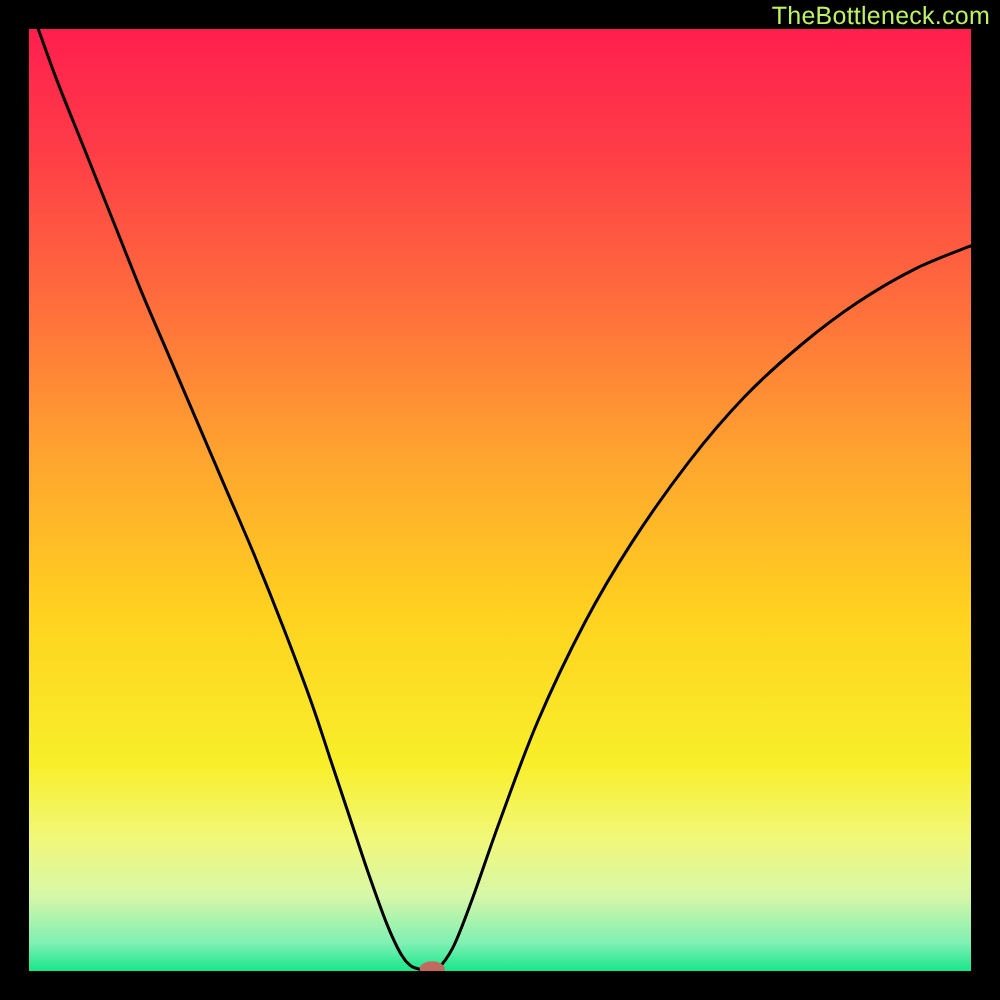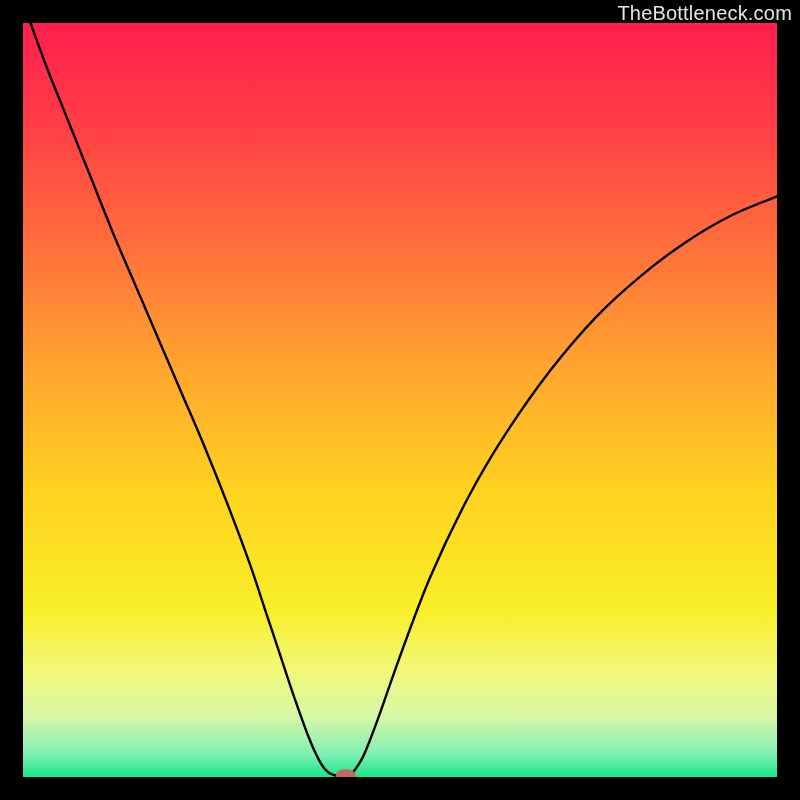--- a/index.html
+++ b/index.html
@@ -13,21 +13,21 @@
   .frame {
     position: relative;
     width: 800px;
     height: 800px;
     background: #000;
   }
   .watermark {
     position: absolute;
     top: 2px;
     right: 8px;
-    color: #e5e5e5;
+    color: #bef264;
     font-size: 20px;
     font-weight: 500;
     letter-spacing: 0.2px;
     z-index: 5;
   }
   .plot {
     position: absolute;
     left: 23px;
     top: 23px;
     width: 754px;

